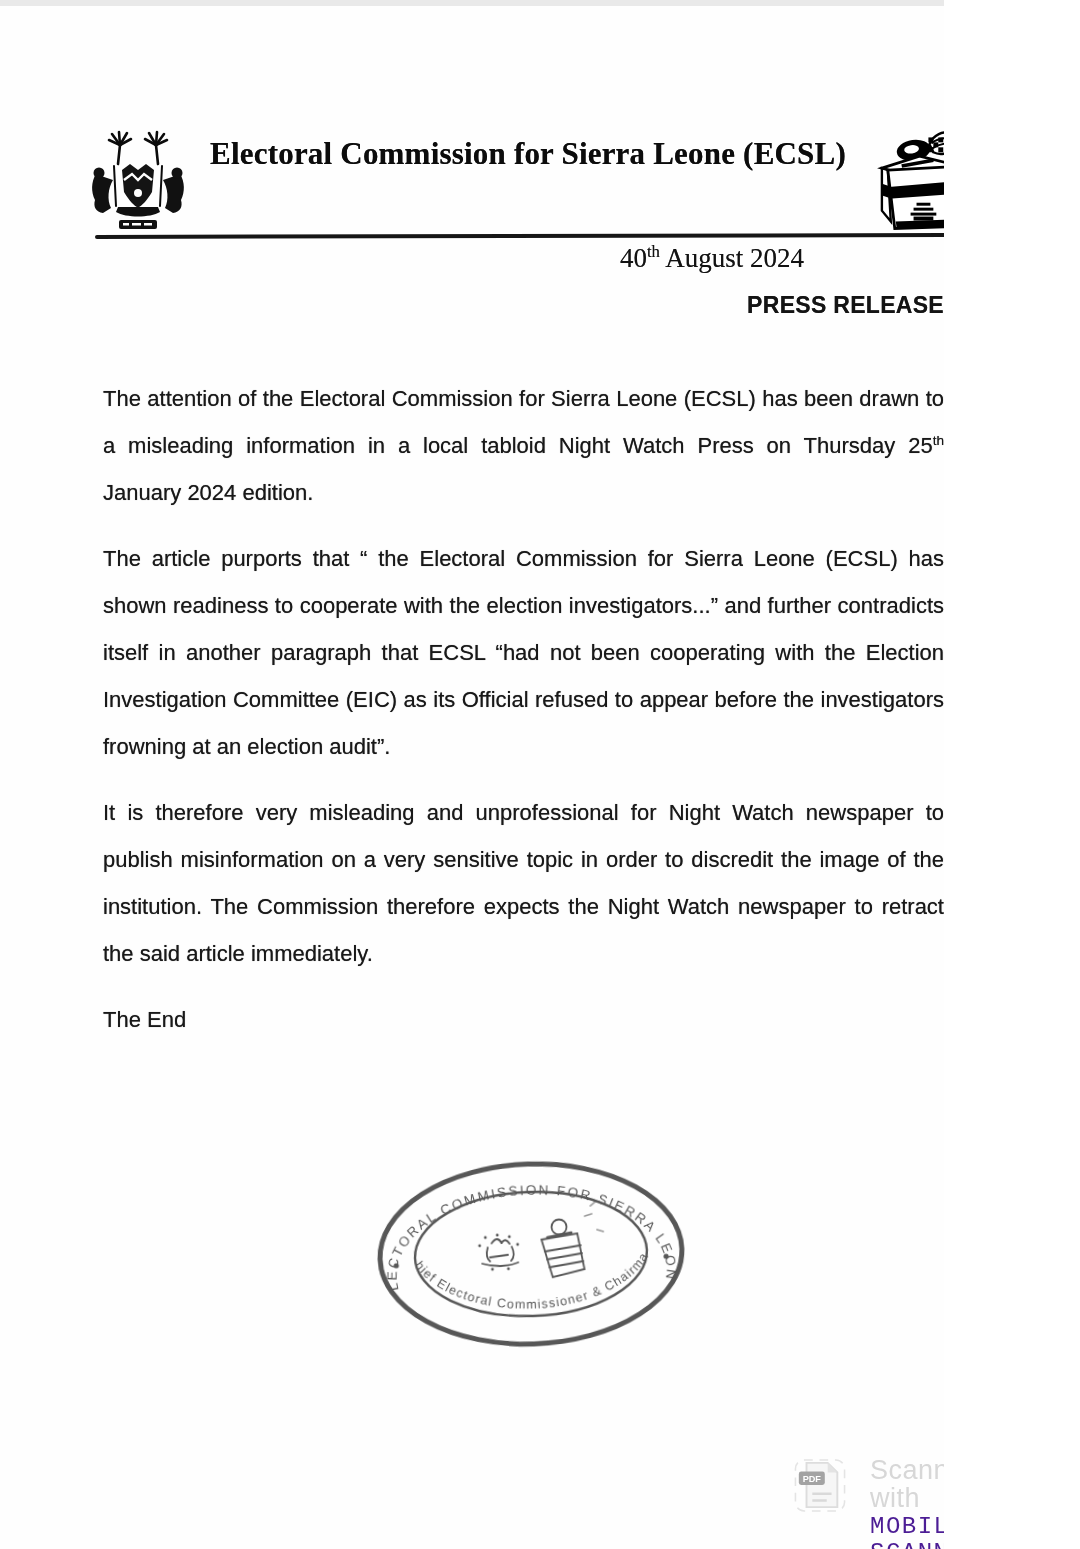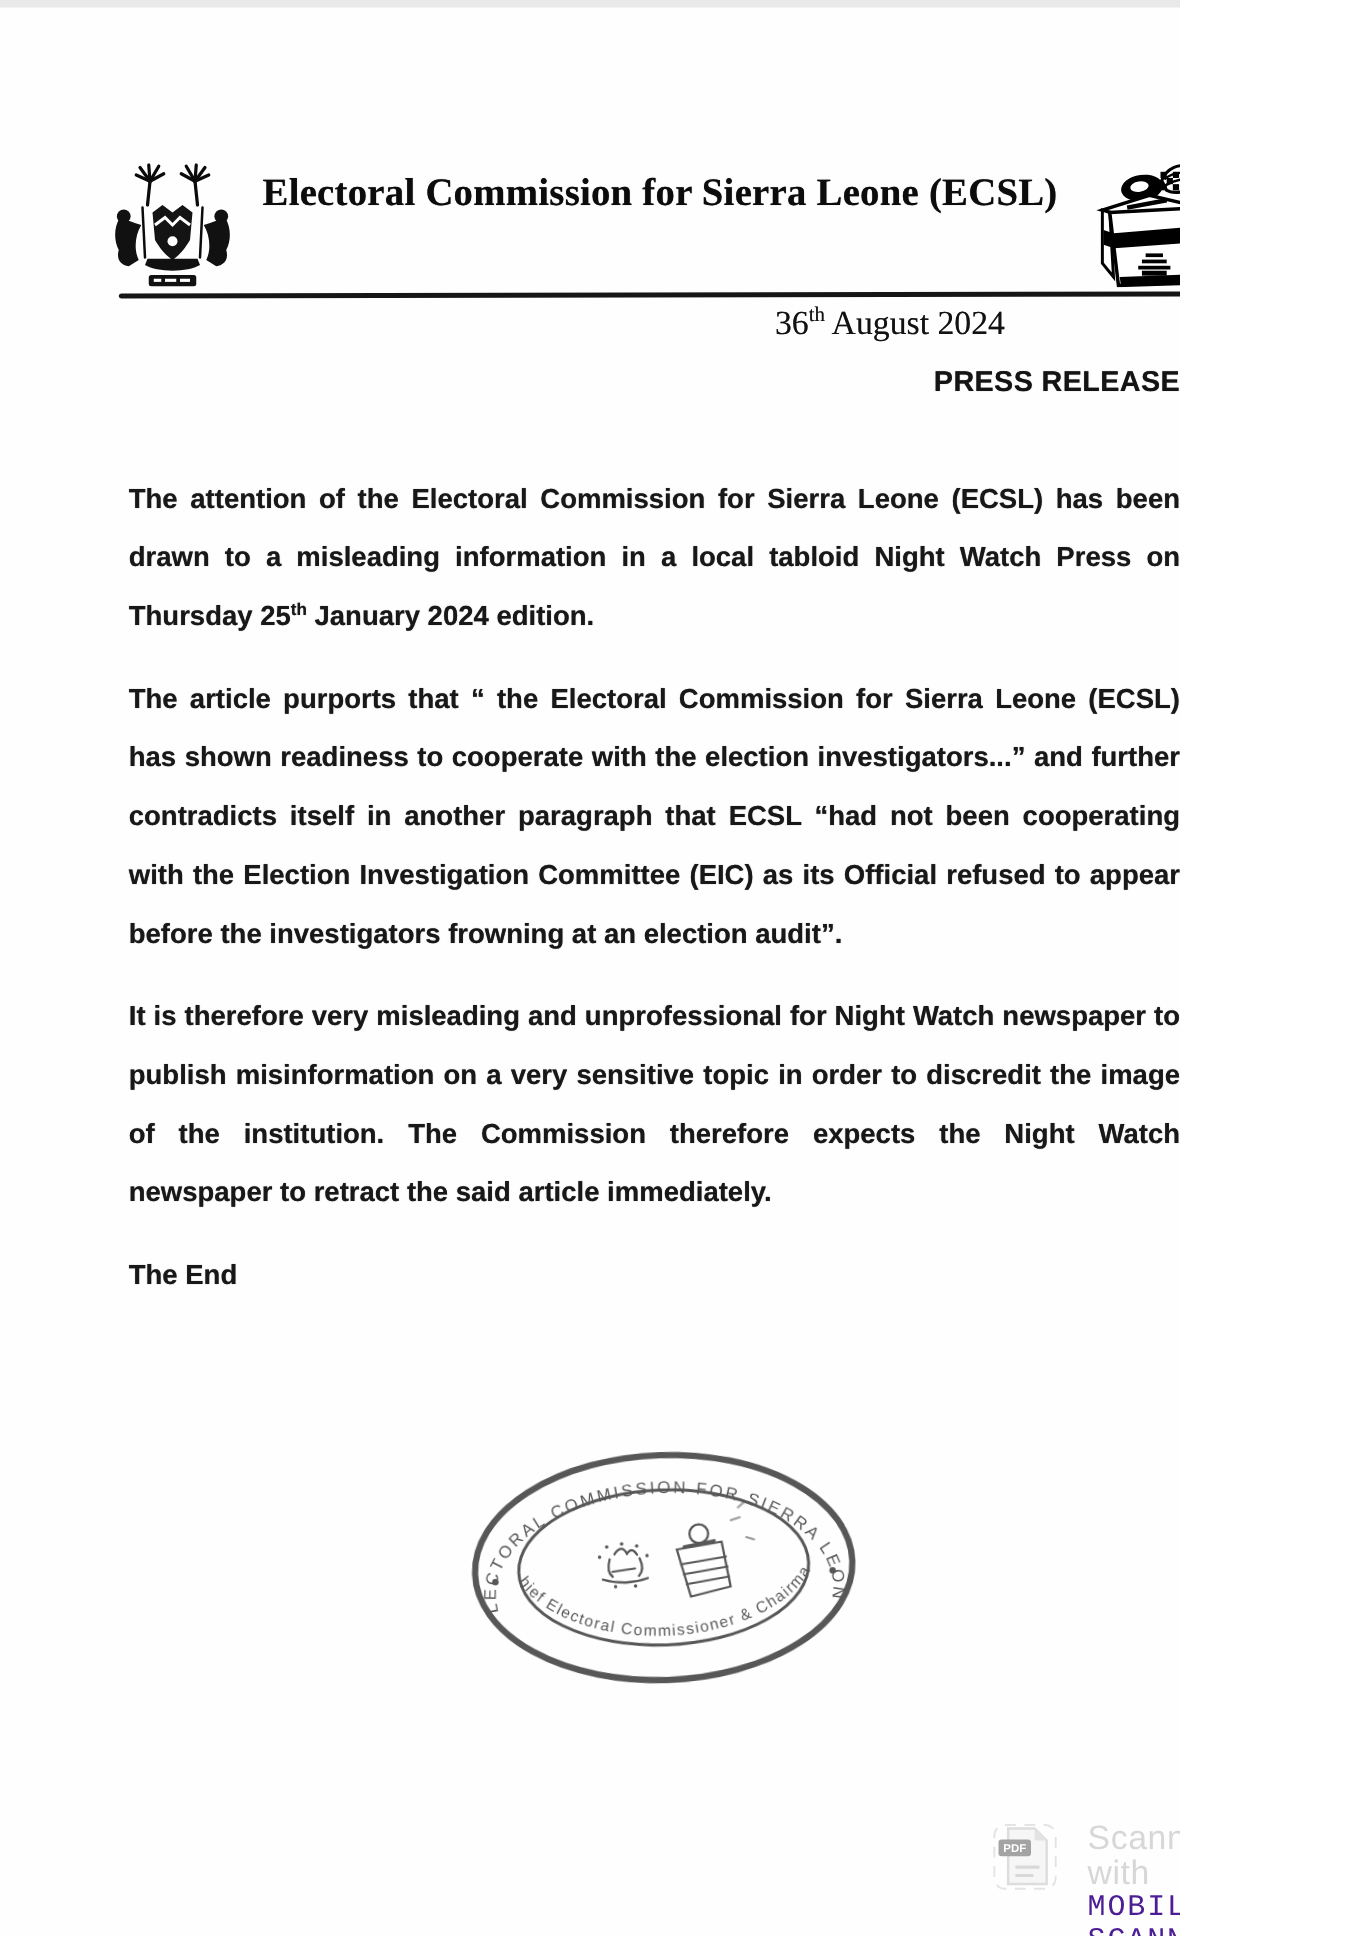--- a/index.html
+++ b/index.html
@@ -64,21 +64,20 @@
   .body-text{
     position:absolute;left:103px;top:375px;width:841px;
   }
   .body-text p{
     margin:0 0 19px 0;
     font-size:22px;
     line-height:47px;
     text-align:justify;
     color:#181818;
     text-shadow:0 0 .7px rgba(15,15,15,.7);
-    font-weight:bold;
   }
   .body-text sup{font-size:.62em;line-height:0;}
   .body-text .closing{text-align:left;}
   
   .stamp{
     position:absolute;left:370px;top:1156px;width:322px;height:198px;
     transform:rotate(-2deg);
     opacity:.85;
     filter:blur(.3px);
   }
@@ -186,21 +185,21 @@
       <rect x="39" y="89" width="26" height="3"></rect>
       <rect x="42" y="93" width="20" height="4"></rect>
     </g>
 
     <path d="M24 98 L80 96 L79 103 L25 105 Z" fill="#000000"></path>
   </svg>
 
   <div class="rule"></div>
 
   <div class="date-line">
-    <span>36</span><sup>th</sup><span> August 2024</span>
+    <span>40</span><sup>th</sup><span> August 2024</span>
   </div>
 
   <div class="doc-title">PRESS RELEASE</div>
 
   <main class="body-text">
     <p><span>The attention of the Electoral Commission for Sierra Leone (ECSL) has been drawn to a misleading information in a local tabloid Night Watch Press on Thursday 25</span><sup>th</sup><span> January 2024 edition.</span></p>
     <p>The article purports that “ the Electoral Commission for Sierra Leone (ECSL) has shown readiness to cooperate with the election investigators...” and further contradicts itself in another paragraph that ECSL “had not been cooperating with the Election Investigation Committee (EIC) as its Official refused to appear before the investigators frowning at an election audit”.</p>
     <p>It is therefore very misleading and unprofessional for Night Watch newspaper to publish misinformation on a very sensitive topic in order to discredit the image of the institution. The Commission therefore expects the Night Watch newspaper to retract the said article immediately.</p>
     <p class="closing">The End</p>
   </main>

